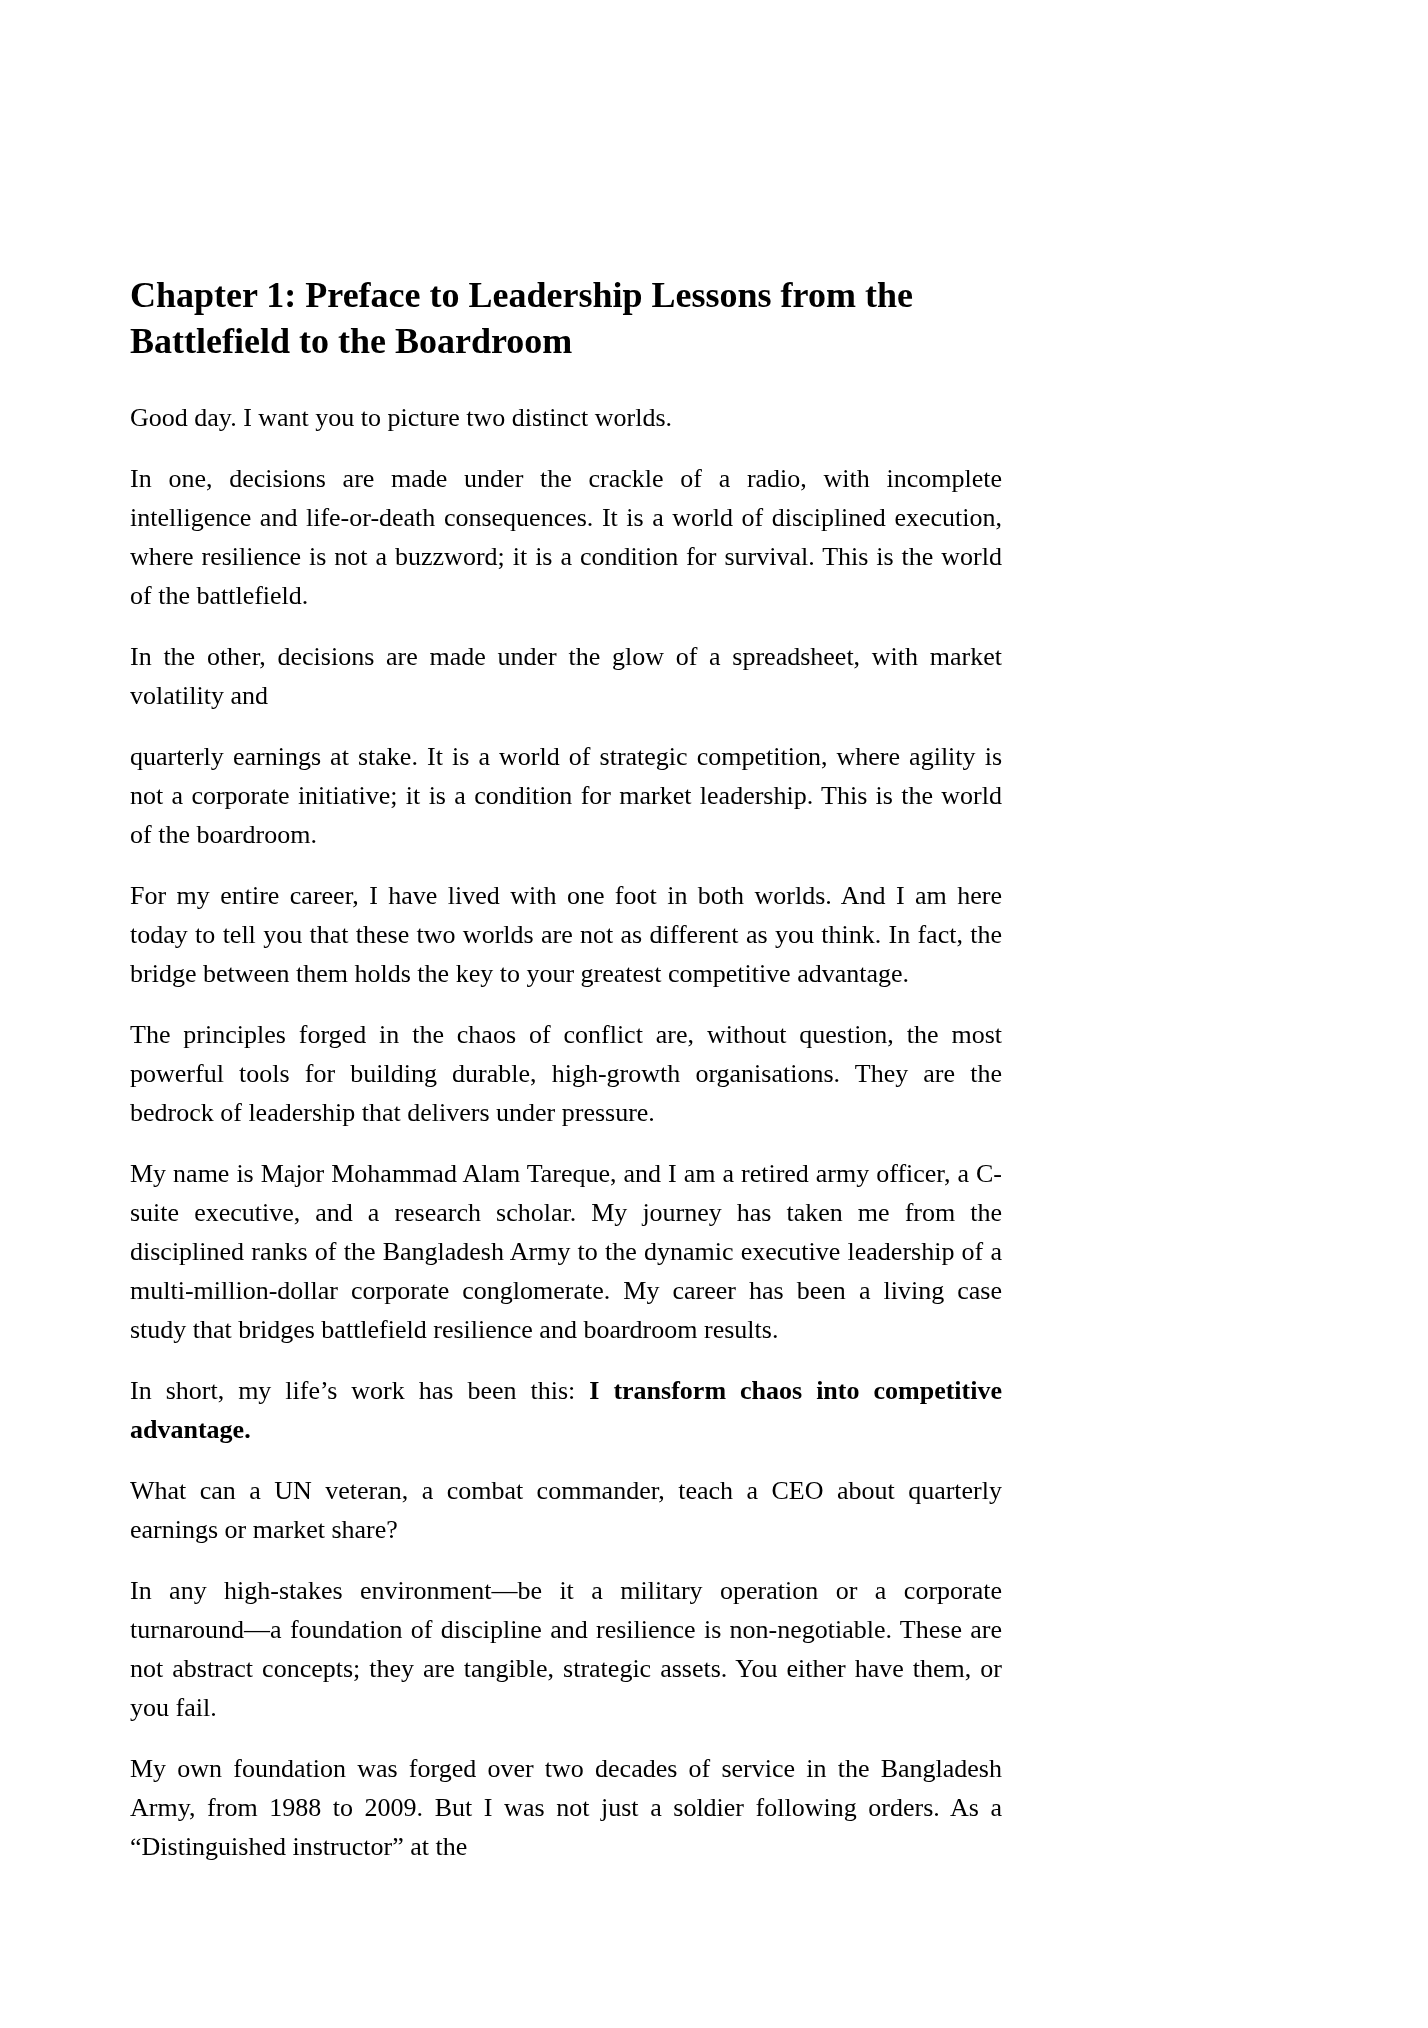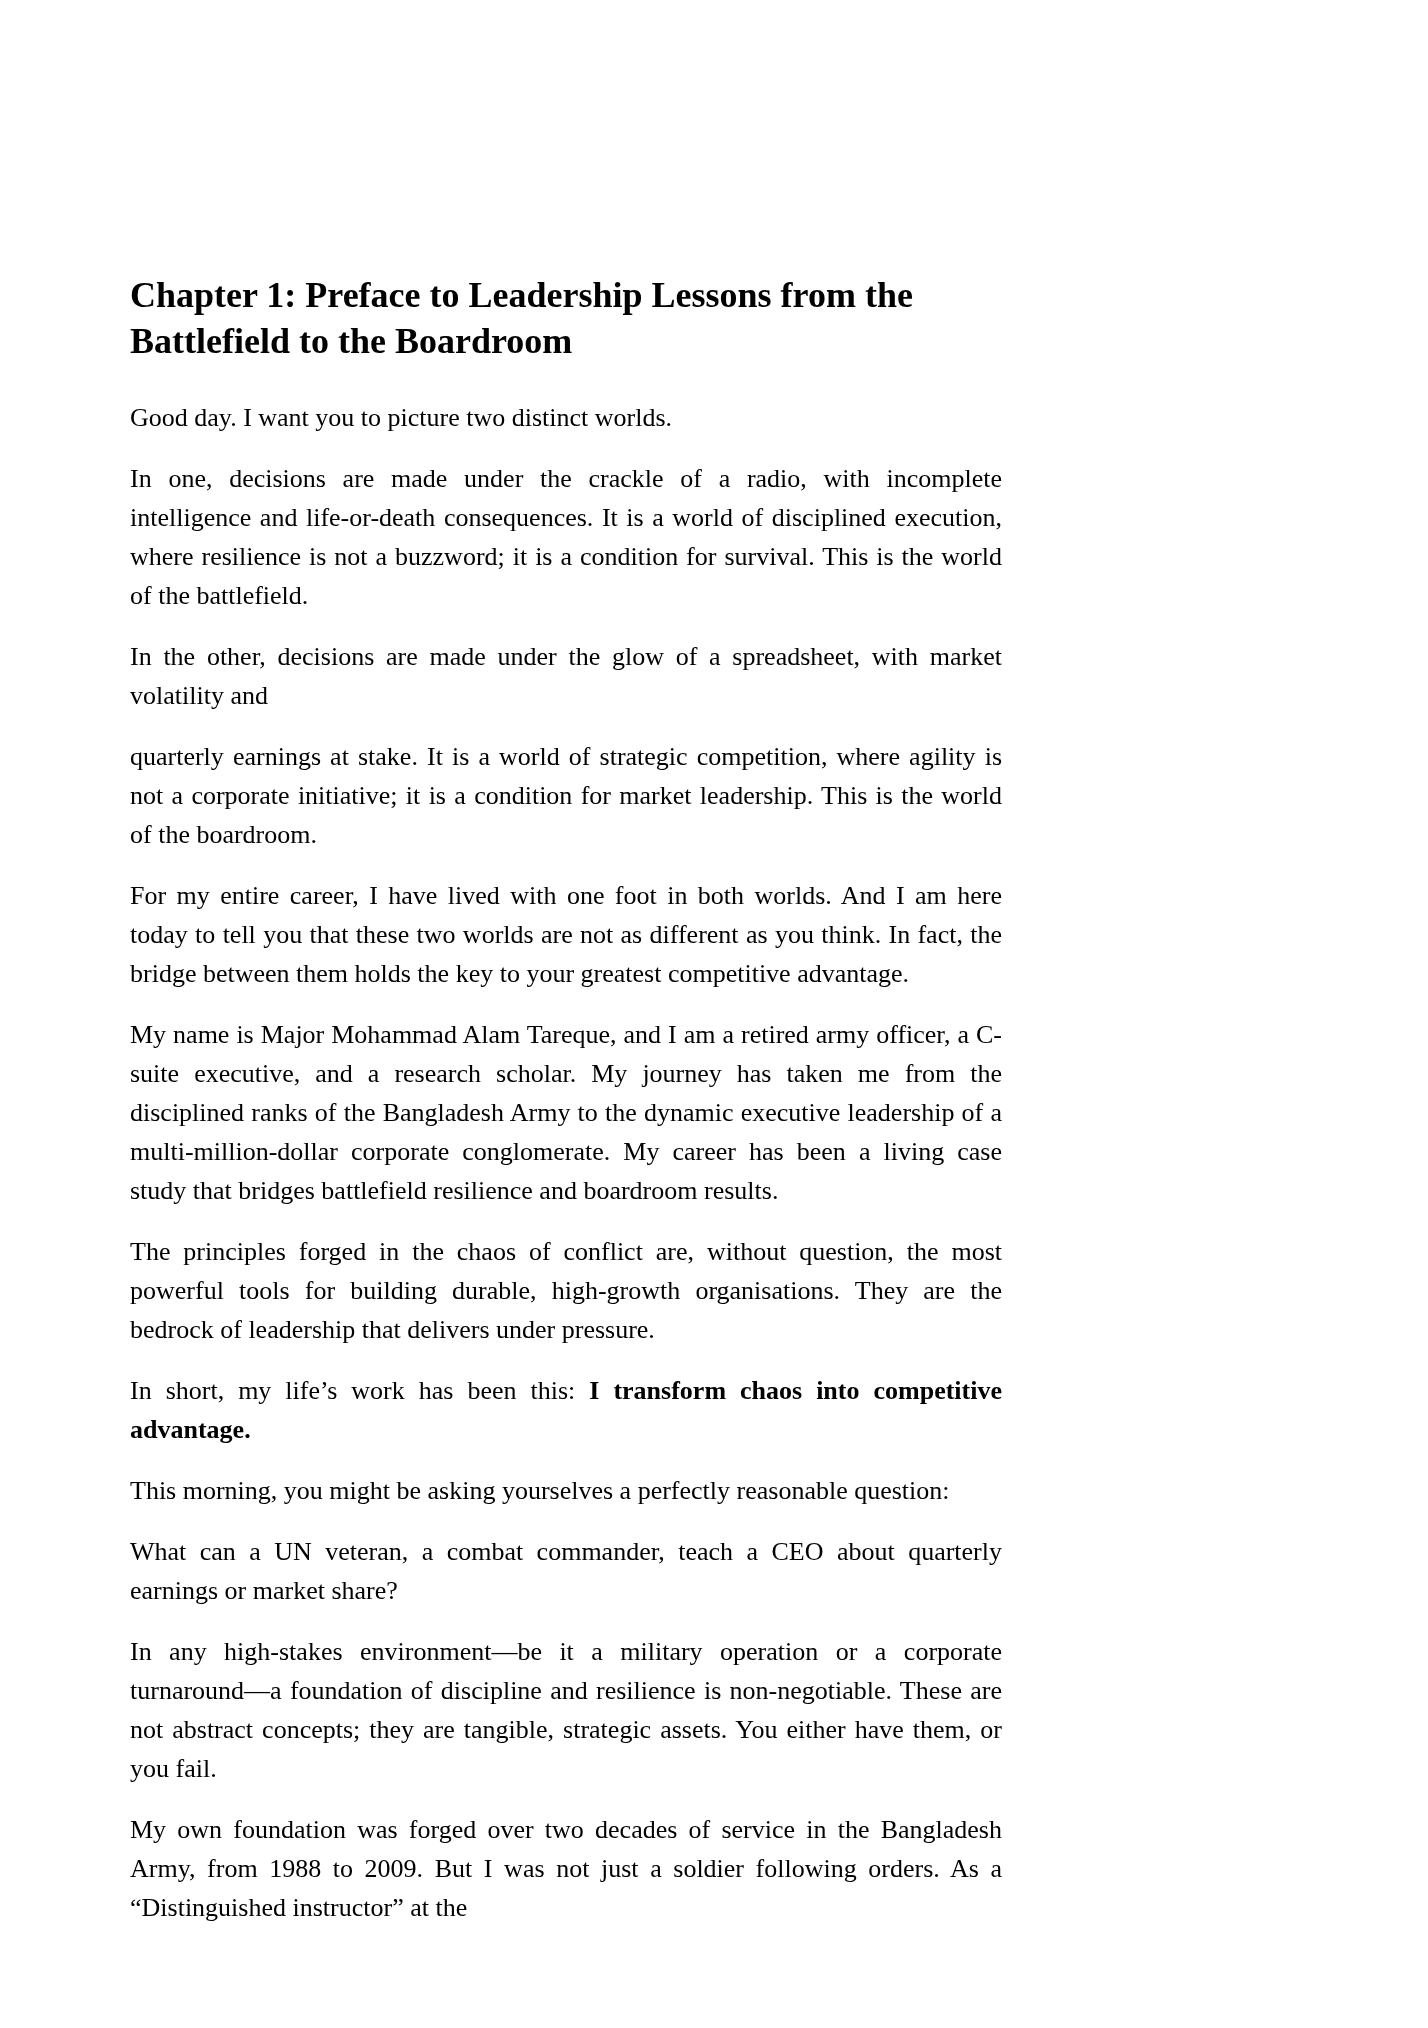--- a/index.html
+++ b/index.html
@@ -54,27 +54,26 @@
   <p class="para">Good day. I want you to picture two distinct worlds.</p>
 
   <p class="para">In one, decisions are made under the crackle of a radio, with incomplete intelligence and life-or-death consequences. It is a world of disciplined execution, where resilience is not a buzzword; it is a condition for survival. This is the world of the battlefield.</p>
 
   <p class="para">In the other, decisions are made under the glow of a spreadsheet, with market volatility and</p>
 
   <p class="para">quarterly earnings at stake. It is a world of strategic competition, where agility is not a corporate initiative; it is a condition for market leadership. This is the world of the boardroom.</p>
 
   <p class="para">For my entire career, I have lived with one foot in both worlds. And I am here today to tell you that these two worlds are not as different as you think. In fact, the bridge between them holds the key to your greatest competitive advantage.</p>
 
+  <p class="para">The principles forged in the chaos of conflict are, without question, the most powerful tools for building durable, high-growth organisations. They are the bedrock of leadership that delivers under pressure.</p>
+
   <p class="para">My name is Major Mohammad Alam Tareque, and I am a retired army officer, a C-suite executive, and a research scholar. My journey has taken me from the disciplined ranks of the Bangladesh Army to the dynamic executive leadership of a multi-million-dollar corporate conglomerate. My career has been a living case study that bridges battlefield resilience and boardroom results.</p>
-
-  <p class="para">The principles forged in the chaos of conflict are, without question, the most powerful tools for building durable, high-growth organisations. They are the bedrock of leadership that delivers under pressure.</p>
 
   <p class="para"><span>In short, my life’s work has been this: </span><span class="emph">I transform chaos into competitive advantage</span><span class="bold">.</span></p>
 
-  <p class="para">This morning, you might be asking yourselves a perfectly reasonable question:</p>
 
   <p class="para italic">What can a UN veteran, a combat commander, teach a CEO about quarterly earnings or market share?</p>
 
 
 
   <p class="para">In any high-stakes environment—be it a military operation or a corporate turnaround—a foundation of discipline and resilience is non-negotiable. These are not abstract concepts; they are tangible, strategic assets. You either have them, or you fail.</p>
 
   <p class="para">My own foundation was forged over two decades of service in the Bangladesh Army, from 1988 to 2009. But I was not just a soldier following orders. As a “Distinguished instructor” at the</p>
 
 </main>

